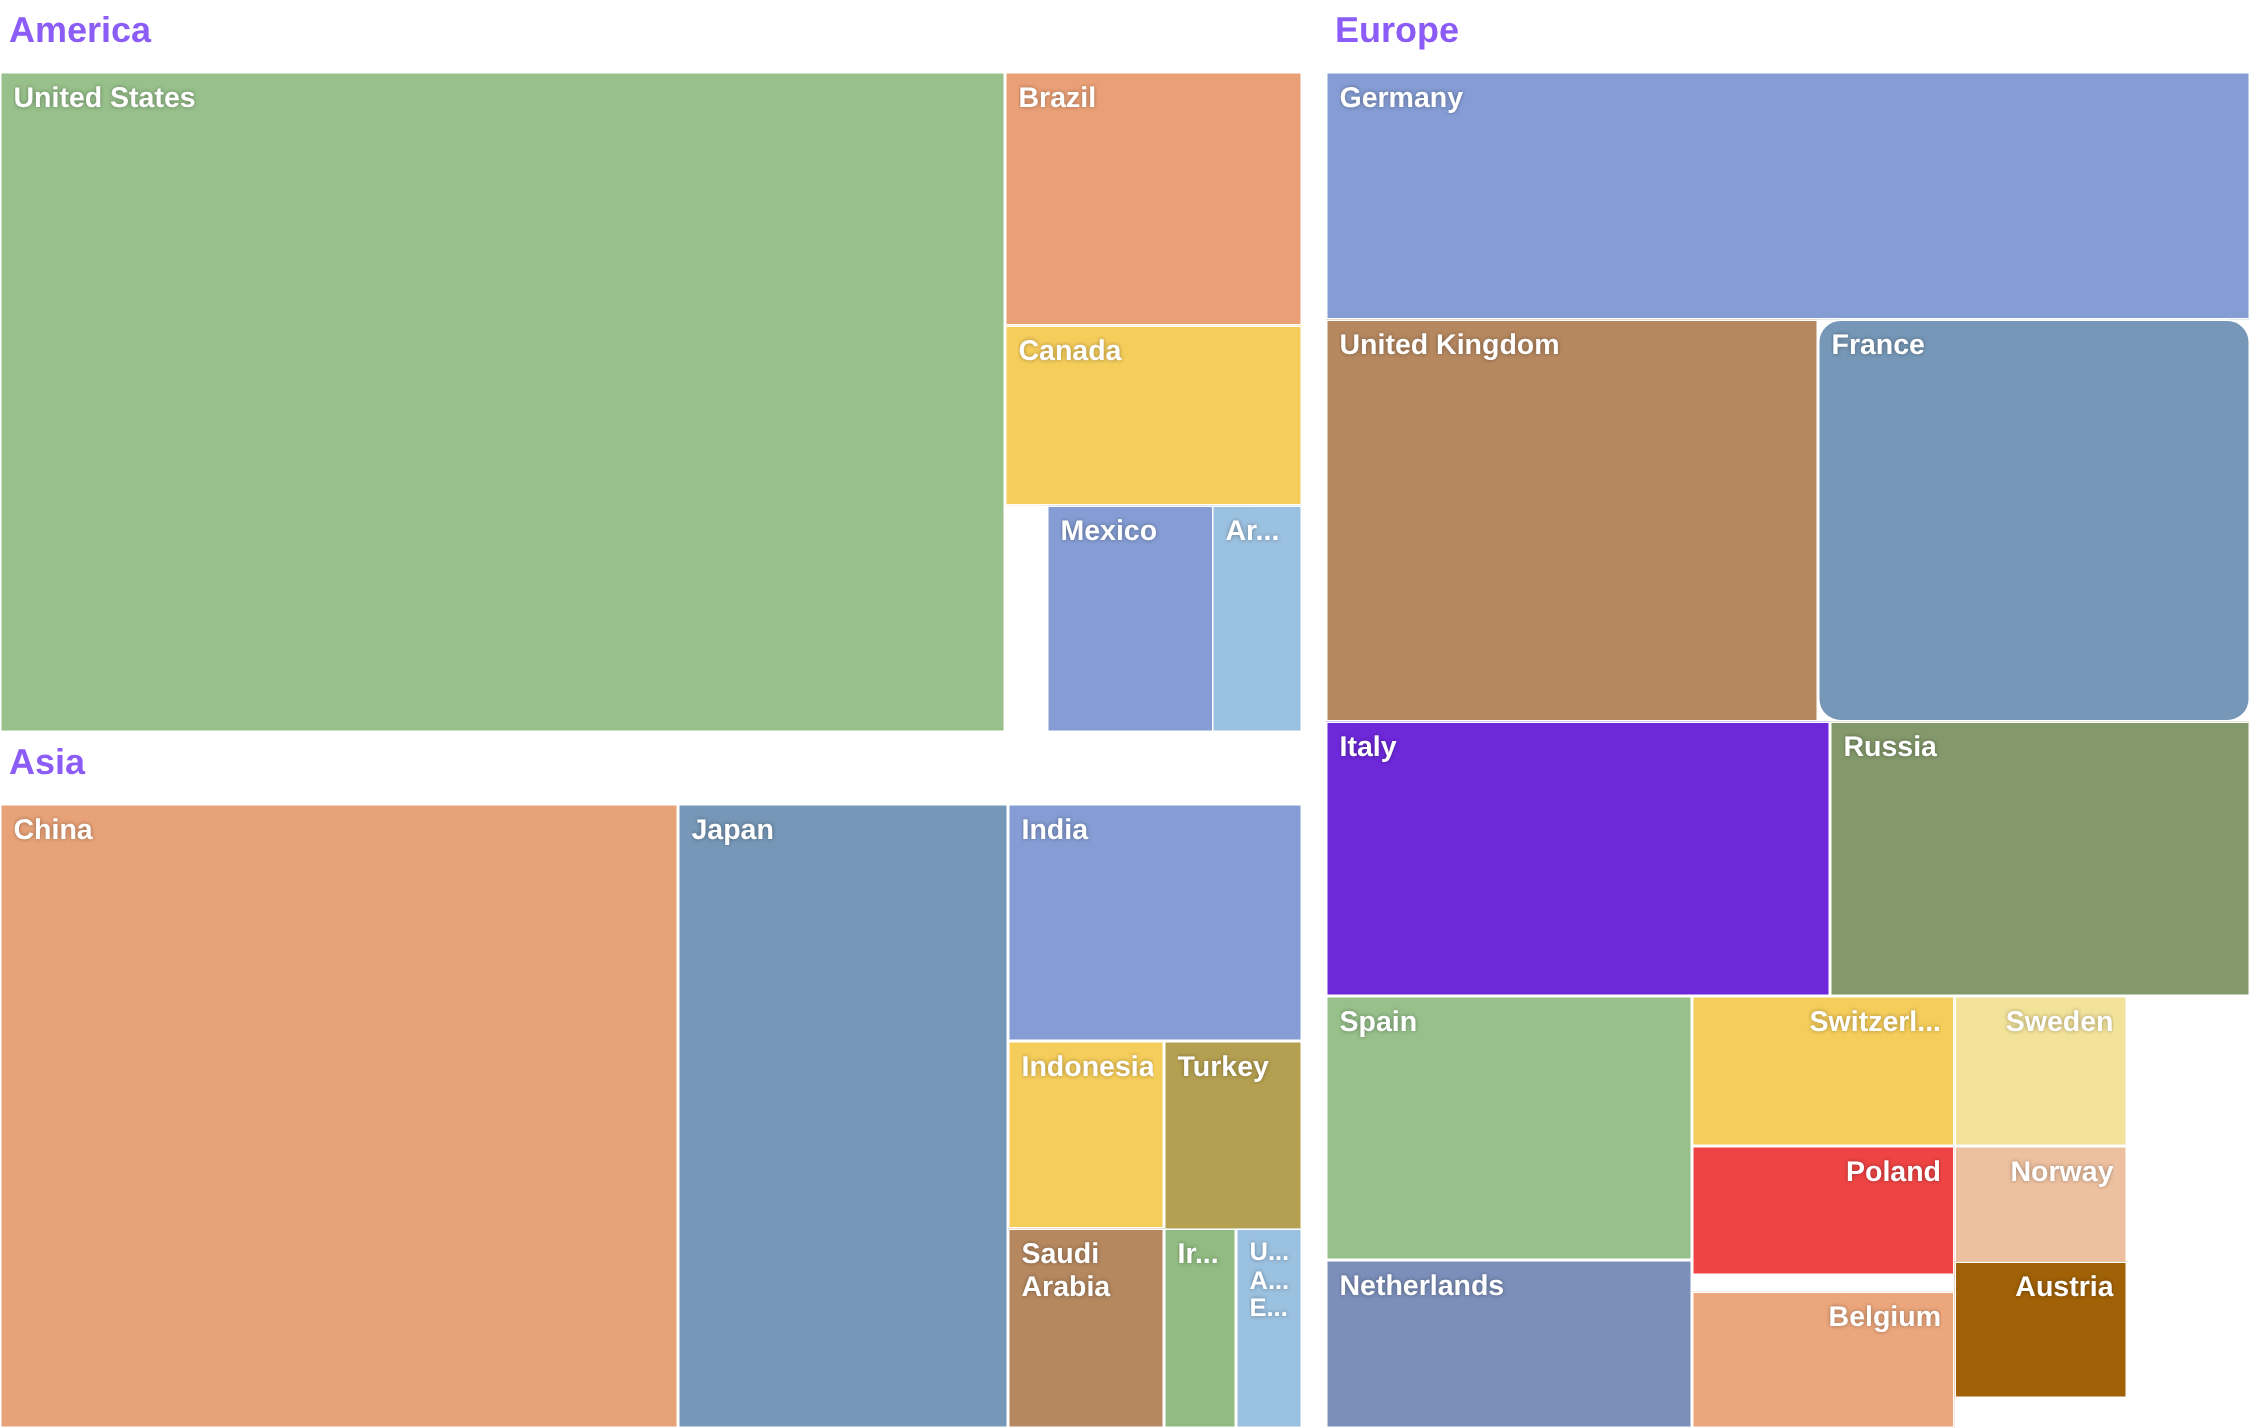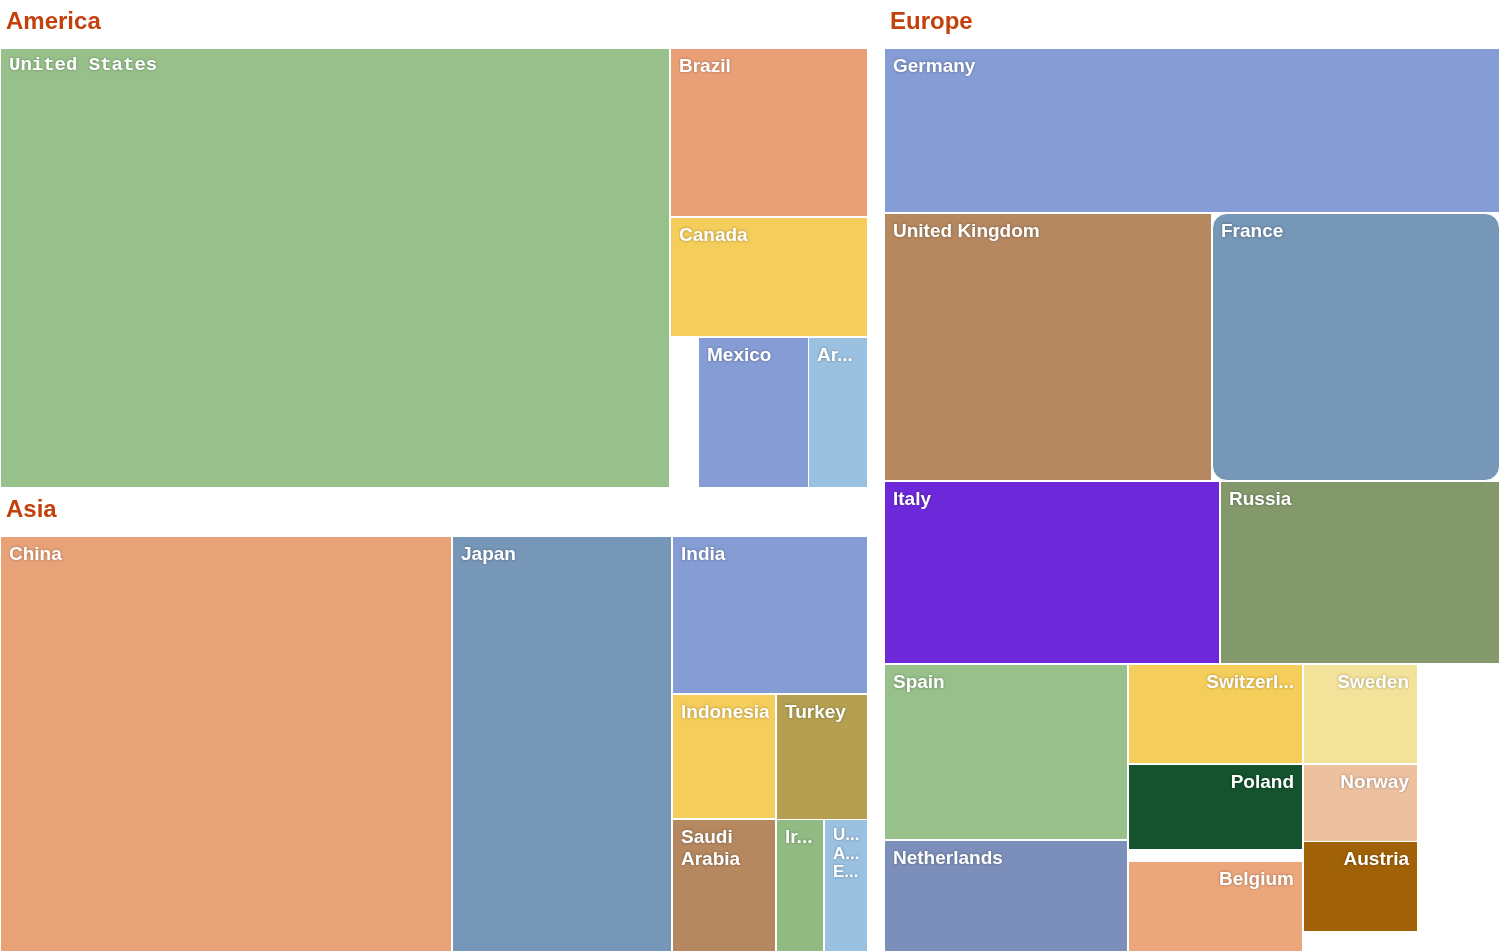--- a/index.html
+++ b/index.html
@@ -13,21 +13,21 @@
   }
   .chart {
     position: relative;
     width: 1500px;
     height: 952px;
   }
   .group-header {
     position: absolute;
     box-sizing: border-box;
     background: #fff;
-    color: #c2410c;
+    color: #8b5cf6;
     font-size: 24px;
     font-weight: 700;
     padding: 8px 6px 0 6px;
     line-height: 1.1;
   }
   .cell {
     position: absolute;
     box-sizing: border-box;
     border: 1px solid #fff;
   }
@@ -55,21 +55,21 @@
 </style>
 </head>
 <body>
 
 <div class="chart">
 
   <div class="group-header" style="left:0px; top:0px; width:868px; height:48px;">
     <span>America</span>
   </div>
 
-  <div class="cell" style="left:0px; top:48px; width:670px; height:440px; background:#97c08b;font-family:Liberation Mono, monospace;">
+  <div class="cell" style="left:0px; top:48px; width:670px; height:440px; background:#97c08b;">
     <span class="label">United States</span>
   </div>
   <div class="cell" style="left:670px; top:48px; width:198px; height:169px; background:#eaa077;">
     <span class="label">Brazil</span>
   </div>
   <div class="cell" style="left:670px; top:217px; width:198px; height:120px; background:#f5cd5b;">
     <span class="label">Canada</span>
   </div>
   <div class="cell" style="left:670px; top:337px; width:138px; height:151px; background:#859dd4;margin-left:28px;">
     <span class="label">Mexico</span>
@@ -131,21 +131,21 @@
   </div>
   <div class="cell" style="left:884px; top:840px; width:244px; height:112px; background:#7c8fba;">
     <span class="label">Netherlands</span>
   </div>
   <div class="cell" style="left:1128px; top:664px; width:175px; height:100px; background:#f5cd5b;">
     <span class="label right nowrap">Switzerl...</span>
   </div>
   <div class="cell" style="left:1303px; top:664px; width:115px; height:100px; background:#f2e29a;">
     <span class="label right nowrap">Sweden</span>
   </div>
-  <div class="cell" style="left:1128px; top:764px; width:175px; height:86px; background:#14532d;">
+  <div class="cell" style="left:1128px; top:764px; width:175px; height:86px; background:#ef4444;">
     <span class="label right nowrap">Poland</span>
   </div>
   <div class="cell" style="left:1303px; top:764px; width:115px; height:97px; background:#edc1a0;">
     <span class="label right nowrap">Norway</span>
   </div>
   <div class="cell" style="left:1128px; top:861px; width:175px; height:91px; background:#eba67c;">
     <span class="label right nowrap">Belgium</span>
   </div>
   <div class="cell" style="left:1303px; top:841px; width:115px; height:91px; background:#a16207;">
     <span class="label right nowrap">Austria</span>

